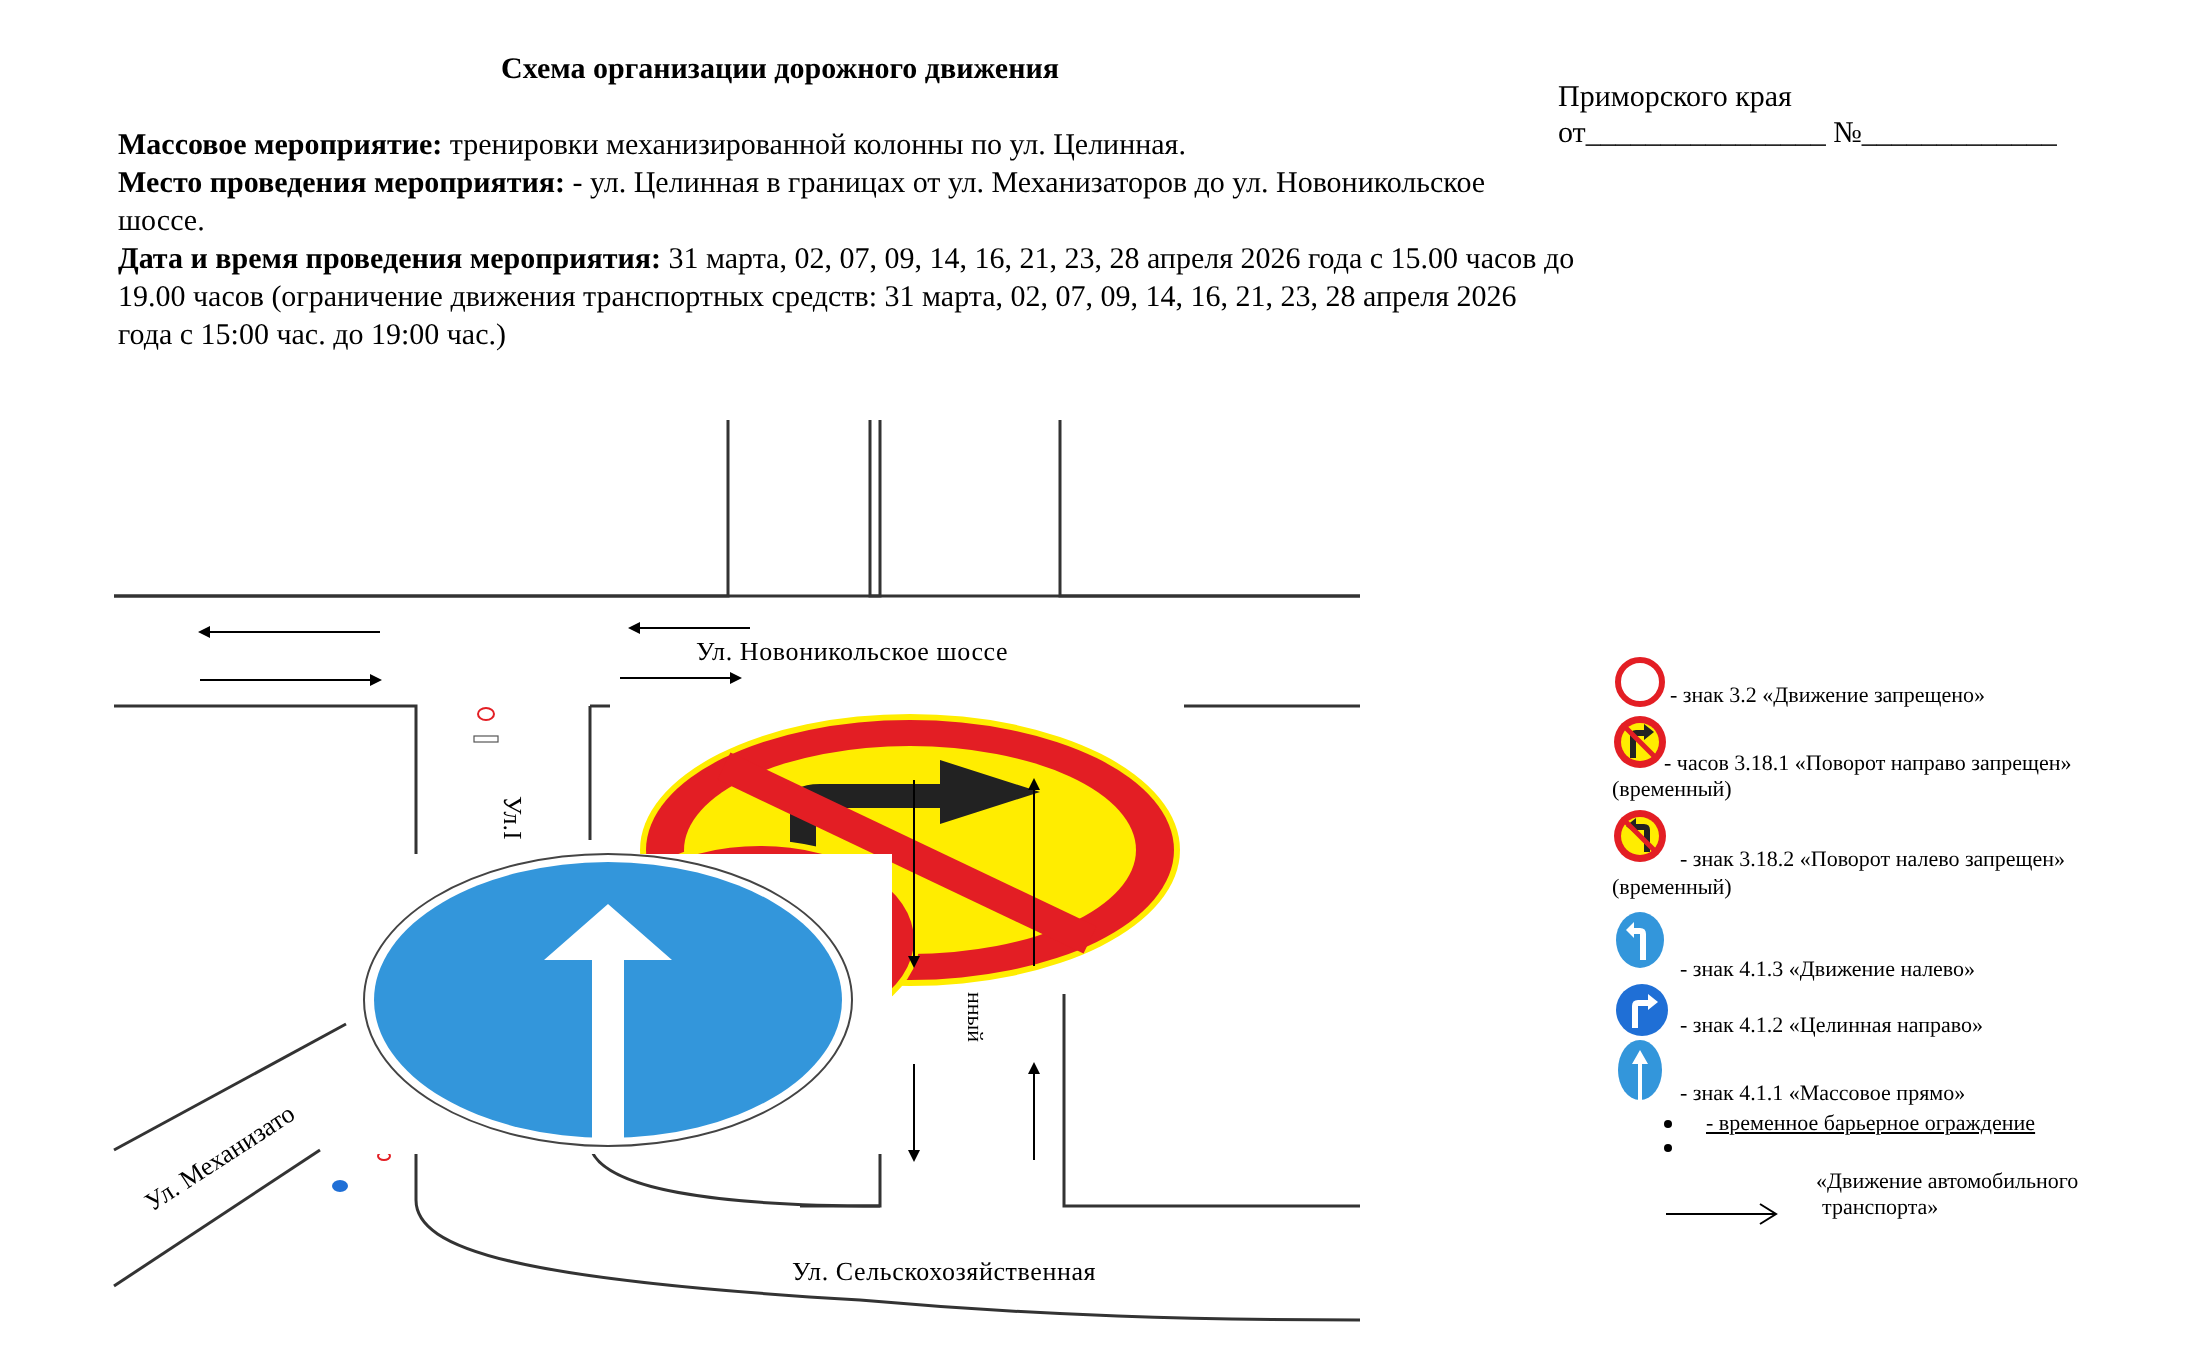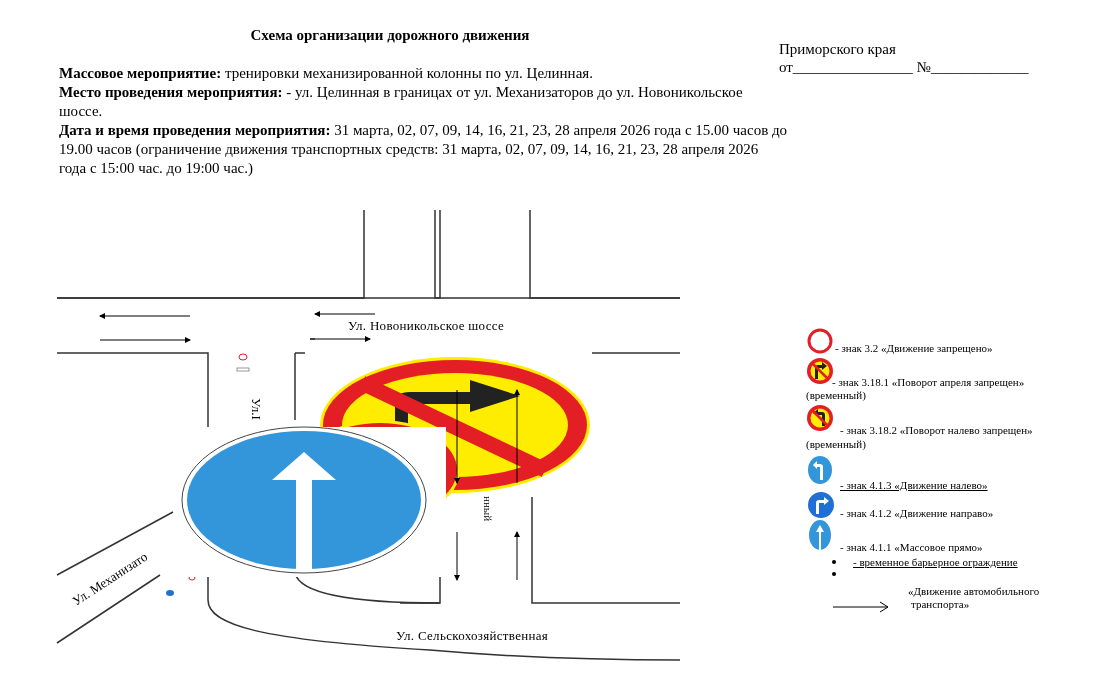--- a/index.html
+++ b/index.html
@@ -139,23 +139,23 @@
       <path d="M819,530 L819,512 L816,512 L820,505 L824,512 L821,512 L821,530 z" fill="#fff"></path>
     </g>
     <circle cx="834" cy="542" r="2" fill="#000"></circle>
     <circle cx="834" cy="554" r="2" fill="#000"></circle>
     <g>
       <line x1="833" y1="587" x2="888" y2="587" stroke="#000" stroke-width="1"></line>
       <path d="M880,582 L888,587 L880,592" fill="none" stroke="#000" stroke-width="1"></path>
     </g>
   </svg>
   <div class="lg-text" style="left:835px;top:322px;">- знак 3.2 «Движение запрещено»</div>
-  <div class="lg-text" style="left:832px;top:356px;">- знак 3.18.1 «Поворот апреля запрещен»</div>
+  <div class="lg-text" style="left:832px;top:356px;">- часов 3.18.1 «Поворот направо запрещен»</div>
   <div class="lg-text" style="left:806px;top:369px;">(временный)</div>
   <div class="lg-text" style="left:840px;top:404px;">- знак 3.18.2 «Поворот налево запрещен»</div>
   <div class="lg-text" style="left:806px;top:418px;">(временный)</div>
-  <div class="lg-text" style="left:840px;top:459px;text-decoration:underline;">- знак 4.1.3 «Движение налево»</div>
-  <div class="lg-text" style="left:840px;top:487px;">- знак 4.1.2 «Движение направо»</div>
+  <div class="lg-text" style="left:840px;top:459px;">- знак 4.1.3 «Движение налево»</div>
+  <div class="lg-text" style="left:840px;top:487px;">- знак 4.1.2 «Целинная направо»</div>
   <div class="lg-text" style="left:840px;top:521px;">- знак 4.1.1 «Массовое прямо»</div>
   <div class="lg-text" style="left:853px;top:536px;text-decoration:underline;">- временное барьерное ограждение</div>
   <div class="lg-text" style="left:908px;top:565px;">«Движение автомобильного</div>
   <div class="lg-text" style="left:911px;top:578px;text-align:center;">транспорта»</div>
 </div>
 
 </body></html>

